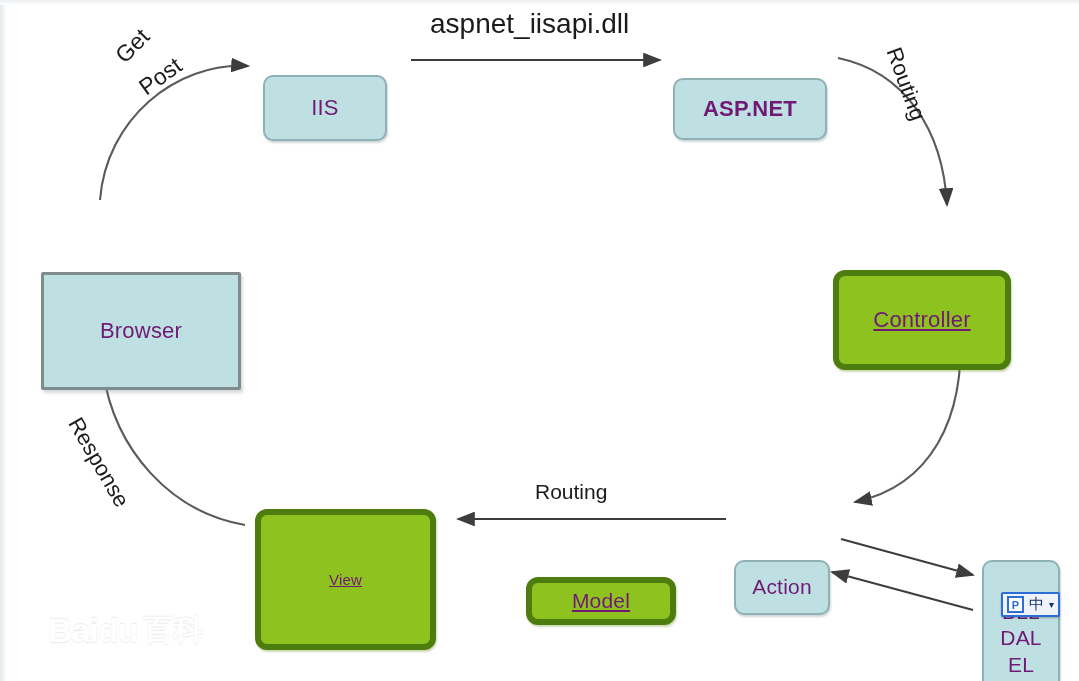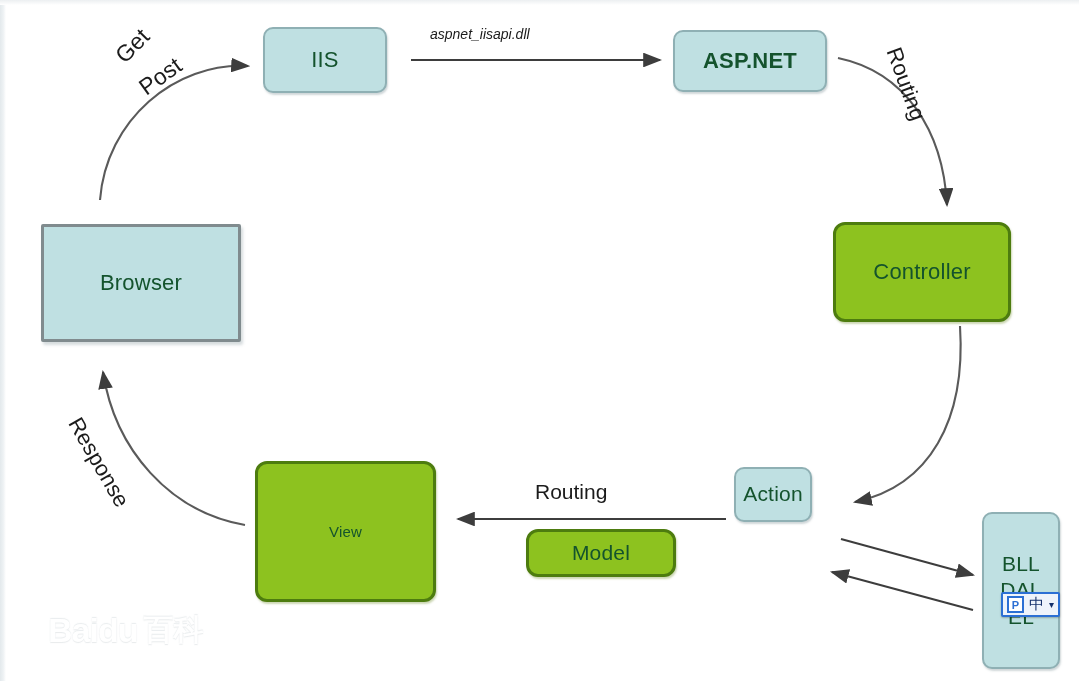--- a/index.html
+++ b/index.html
@@ -31,52 +31,54 @@
   }
 
   
   .node {
     position: absolute;
     box-sizing: border-box;
     display: flex;
     align-items: center;
     justify-content: center;
     text-align: center;
-    color: #14532d;
+    color: #701a75;
     letter-spacing: 0.2px;
     line-height: 1.15;
     user-select: none;
+    margin-top: 48px;
   }
   .node-blue {
     background: #bfe0e2;
     border: 2px solid #8fb0b4;
     border-radius: 10px;
     box-shadow: 1px 2px 2px rgba(120,140,145,0.35);
   }
   .node-green {
     background: #8dc21f;
-    border: 3px solid #4d7c0f;
+    border: 6px solid #4d7c0f;
     border-radius: 12px;
     box-shadow: 1px 2px 2px rgba(110,140,40,0.35);
+    text-decoration: underline;
   }
   .node-square {
     background: #bfe0e2;
     border: 3px solid #808b8e;
     border-radius: 2px;
     box-shadow: 2px 3px 3px rgba(120,140,145,0.30);
   }
 
   
   #node-iis       { left: 263px; top: 27px;  width: 124px; height: 66px;  font-size: 22px; }
   #node-aspnet    { left: 673px; top: 30px;  width: 154px; height: 62px;  font-size: 22px; font-weight: bold; }
   #node-controller{ left: 833px; top: 222px; width: 178px; height: 100px; font-size: 22px; }
   #node-browser   { left: 41px;  top: 224px; width: 200px; height: 118px; font-size: 22px; }
   #node-view      { left: 255px; top: 461px; width: 181px; height: 141px; font-size: 15px; }
   #node-model     { left: 526px; top: 529px; width: 150px; height: 48px;  font-size: 21px; }
-  #node-action    { left: 734px; top: 467px; width: 78px; height: 55px;  font-size: 21px; }
+  #node-action    { left: 734px; top: 512px; width: 96px; height: 55px;  font-size: 21px; }
   #node-layers    {
     left: 982px; top: 512px; width: 78px; height: 157px;
     font-size: 21px; flex-direction: column; 
     line-height: 1.25;
   }
 
   
   #connectors {
     position: absolute;
     left: 0; top: 0;
@@ -85,21 +87,21 @@
   }
 
   
   .edge-label {
     position: absolute;
     color: #1b1b1b;
     white-space: nowrap;
     user-select: none;
     font-family: "Liberation Sans", sans-serif;
   }
-  #label-aspnet-dll { left: 430px; top: 26px;  font-size: 14px; font-style: italic; }
+  #label-aspnet-dll { left: 430px; top: 8px;  font-size: 28px; }
   #label-viewdata   { left: 535px; top: 480px; font-size: 21px; }
   #label-get  { left: 110px; top: 50px;  font-size: 23px; transform: rotate(-46deg); transform-origin: left top; }
   #label-post { left: 134px; top: 79px;  font-size: 23px; transform: rotate(-36deg); transform-origin: left top; }
   #label-routing {
     left: 905px; top: 44px; font-size: 22px;
     transform: rotate(70deg); transform-origin: left top;
   }
   #label-response {
     left: 85px; top: 413px; font-size: 22px;
     transform: rotate(60deg); transform-origin: left top;

